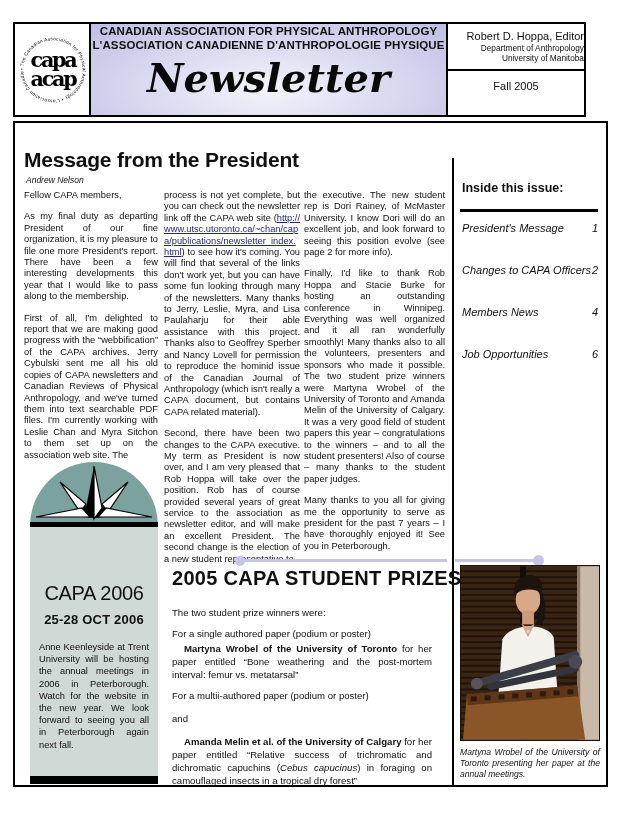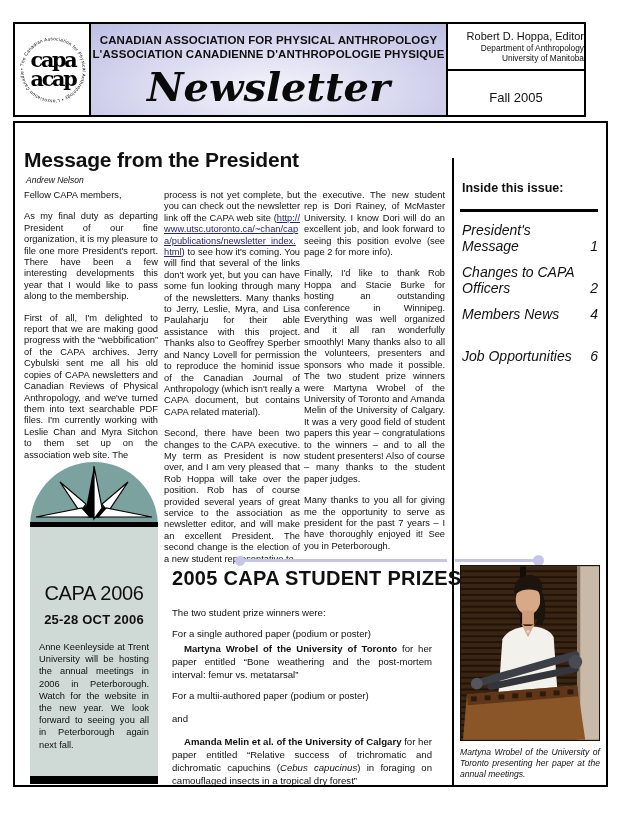--- a/index.html
+++ b/index.html
@@ -6,48 +6,48 @@
   #page{position:relative;width:623px;height:818px;background:#ffffff;overflow:hidden;
         font-family:"Liberation Sans",sans-serif;color:#101010;}
   .abs{position:absolute;box-sizing:border-box;}
   .bx{border:2px solid #000;background:#fff;}
 
   
   #logo-box{left:13px;top:22px;width:79px;height:95px;display:flex;align-items:center;justify-content:center;}
   #title-box{left:89px;top:22px;width:359px;height:95px;text-align:center;
      background:radial-gradient(ellipse at 50% 72%, #f4f4fb 0%, #dcdcf1 45%, #bebee3 100%);}
   .org-line{font-weight:bold;font-size:11.5px;line-height:14px;letter-spacing:.1px;}
-  #org-lines{padding-top:9px;}
+  #org-lines{}
   #nl-title{font-family:"DejaVu Serif",serif;font-style:italic;font-weight:bold;font-size:40px;line-height:46px;margin-top:3px;color:#0a0a0a;}
   #editor-box{left:446px;top:22px;width:140px;height:49px;text-align:right;padding-top:6px;}
   #editor-name{font-size:11px;line-height:13px;}
   .editor-sub{font-size:8.3px;line-height:10px;}
   #volume-box{left:446px;top:69px;width:140px;height:48px;text-align:center;padding-top:7px;}
   #volume-line{font-weight:bold;font-size:13px;line-height:15px;}
-  #season-line{font-size:13px;line-height:16px;margin-top:12px;}
+  #season-line{font-size:11px;line-height:16px;}
 
   
   #main-box{left:13px;top:121px;width:595px;height:666px;border:2px solid #000;background:#fff;}
   #v-divider{left:452px;top:158px;width:2px;height:627px;background:#000;}
 
   
   #msg-title{left:24px;top:148px;font-size:21px;font-weight:bold;letter-spacing:-.2px;}
   #msg-author{left:26px;top:175px;font-size:8.5px;font-style:italic;}
   .col{position:absolute;top:190px;}
   #col1{left:24px;width:134px;}
   #col2{left:164px;width:136px;}
   #col3{left:304px;width:141px;}
   .col p{margin:0 0 10px 0;text-align:justify;font-size:9.3px;line-height:11.4px;}
   .doc-link{color:#26266e;text-decoration:underline;word-break:break-all;}
 
   
   #toc-heading{left:462px;top:181px;font-size:12.5px;font-weight:bold;}
   #toc-rule{left:460px;top:209px;width:138px;height:3px;background:#000;}
   .toc-item{position:absolute;left:462px;width:136px;display:flex;justify-content:space-between;
-            font-style:italic;font-size:14px;align-items:flex-end;}
+            font-style:italic;font-size:11px;align-items:flex-end;}
   .toc-page{font-style:italic;}
 
   
   #arch{left:30px;top:462px;width:128px;height:64px;background:#7ba29e;border-radius:64px 64px 0 0;overflow:hidden;}
   #arch-bar{left:30px;top:522px;width:128px;height:5px;background:#000;}
   #capa-body{left:30px;top:527px;width:128px;height:249px;background:#cfdad7;text-align:center;}
   #capa-title{margin-top:55px;font-size:20px;font-weight:normal;letter-spacing:-.3px;}
   #capa-dates{margin-top:7px;font-size:13px;font-weight:bold;letter-spacing:.2px;}
   #capa-text{margin:14px 9px 0 9px;text-align:justify;font-size:9.3px;line-height:12.2px;}
   #capa-bottom-bar{left:30px;top:776px;width:128px;height:8px;background:#000;}

